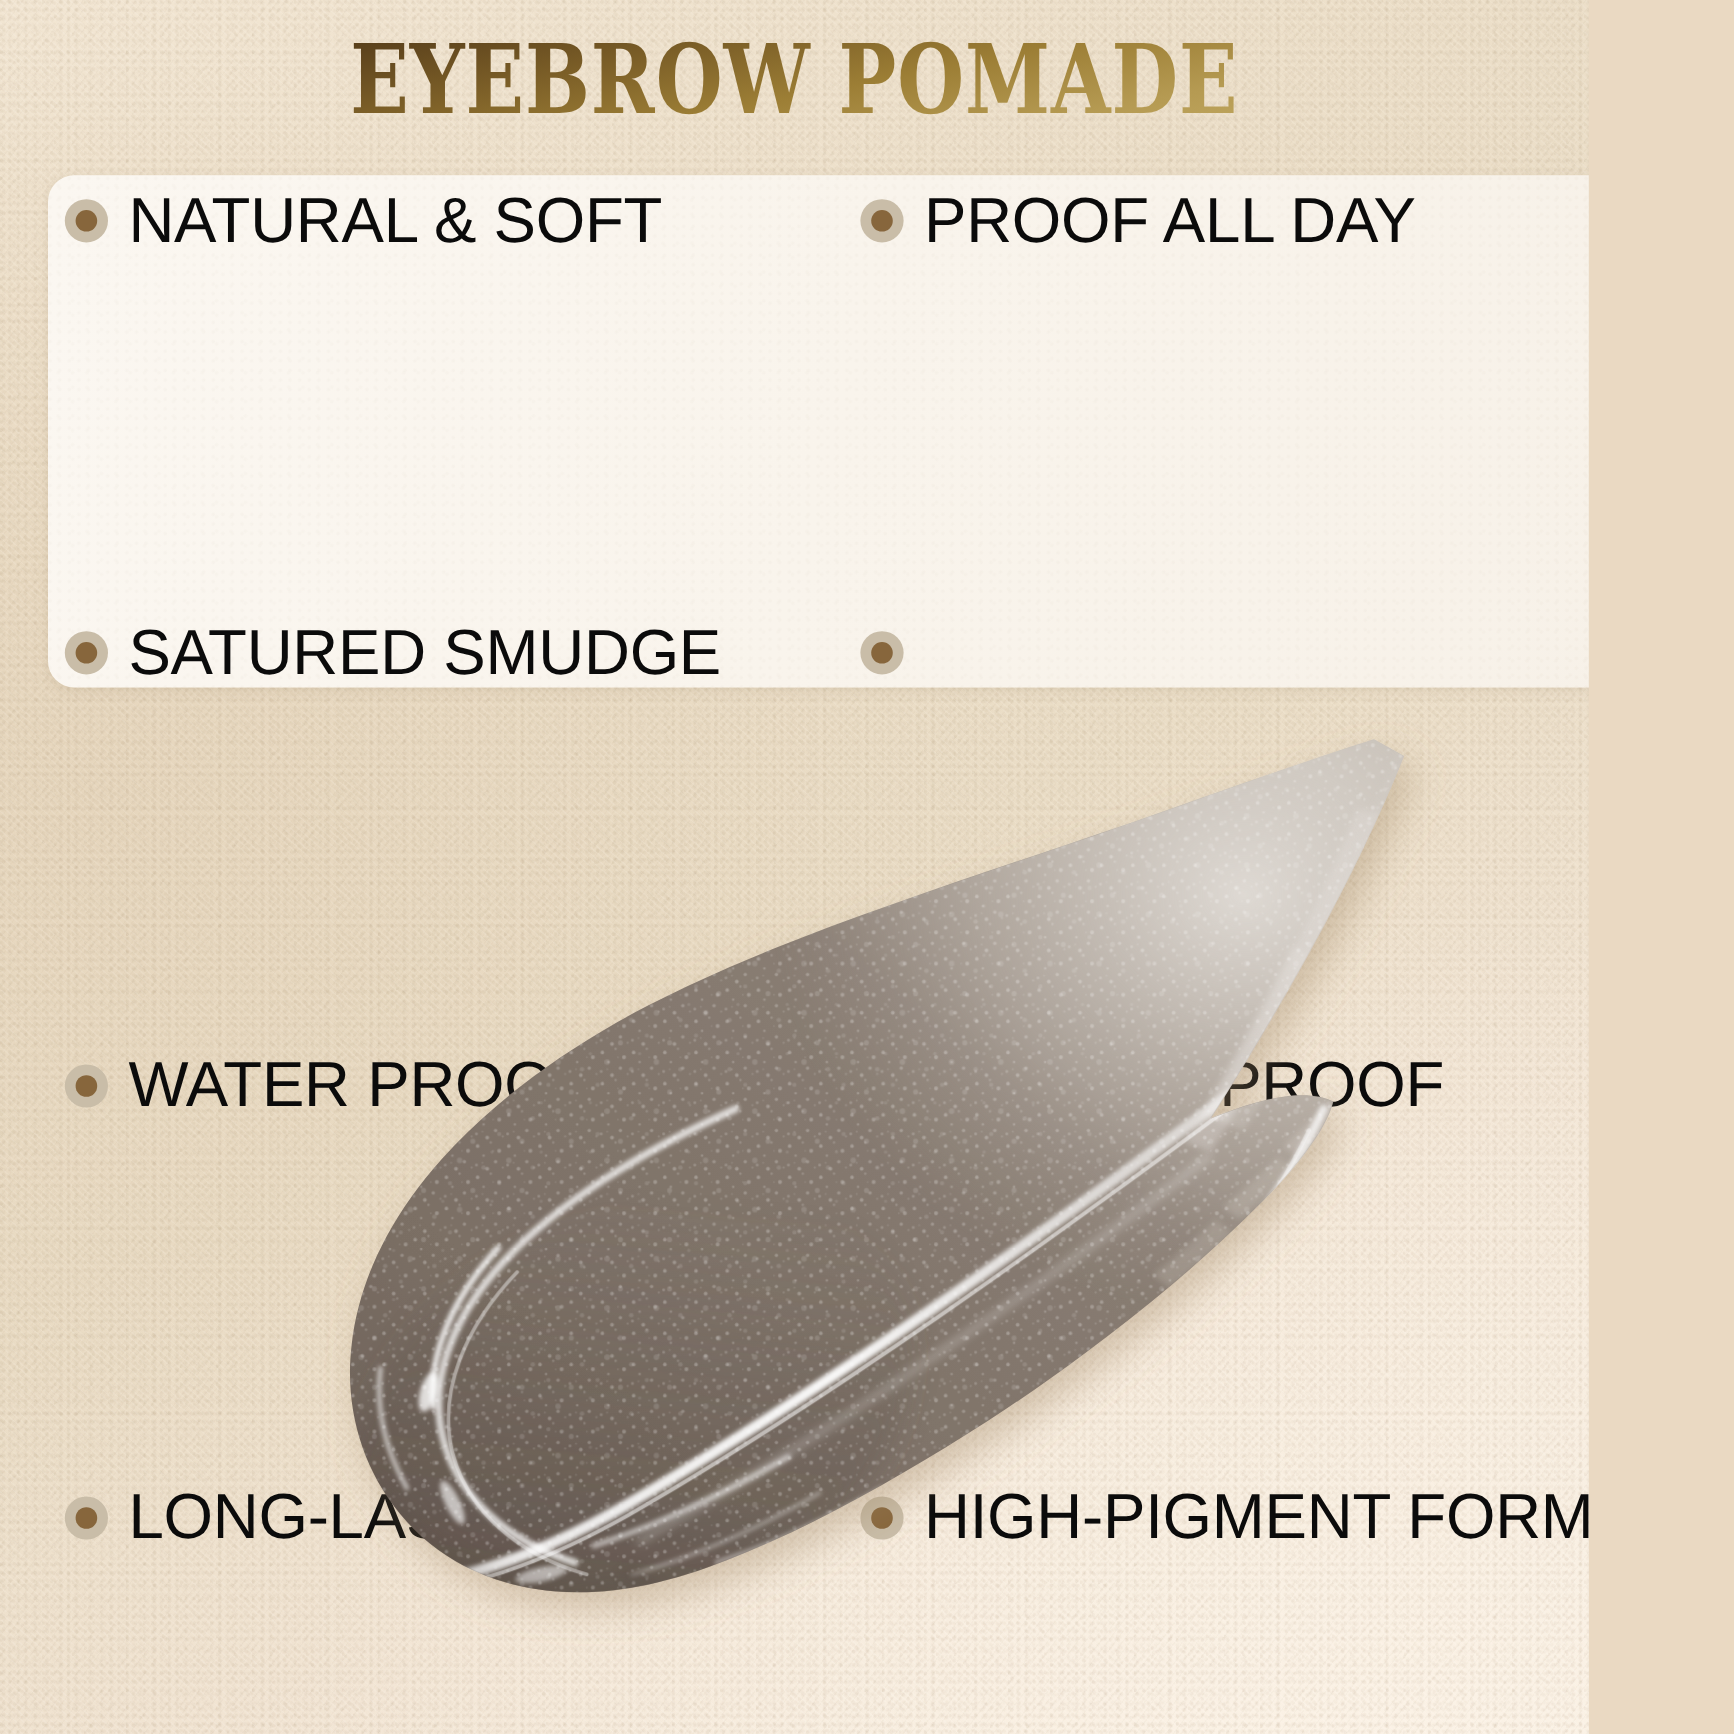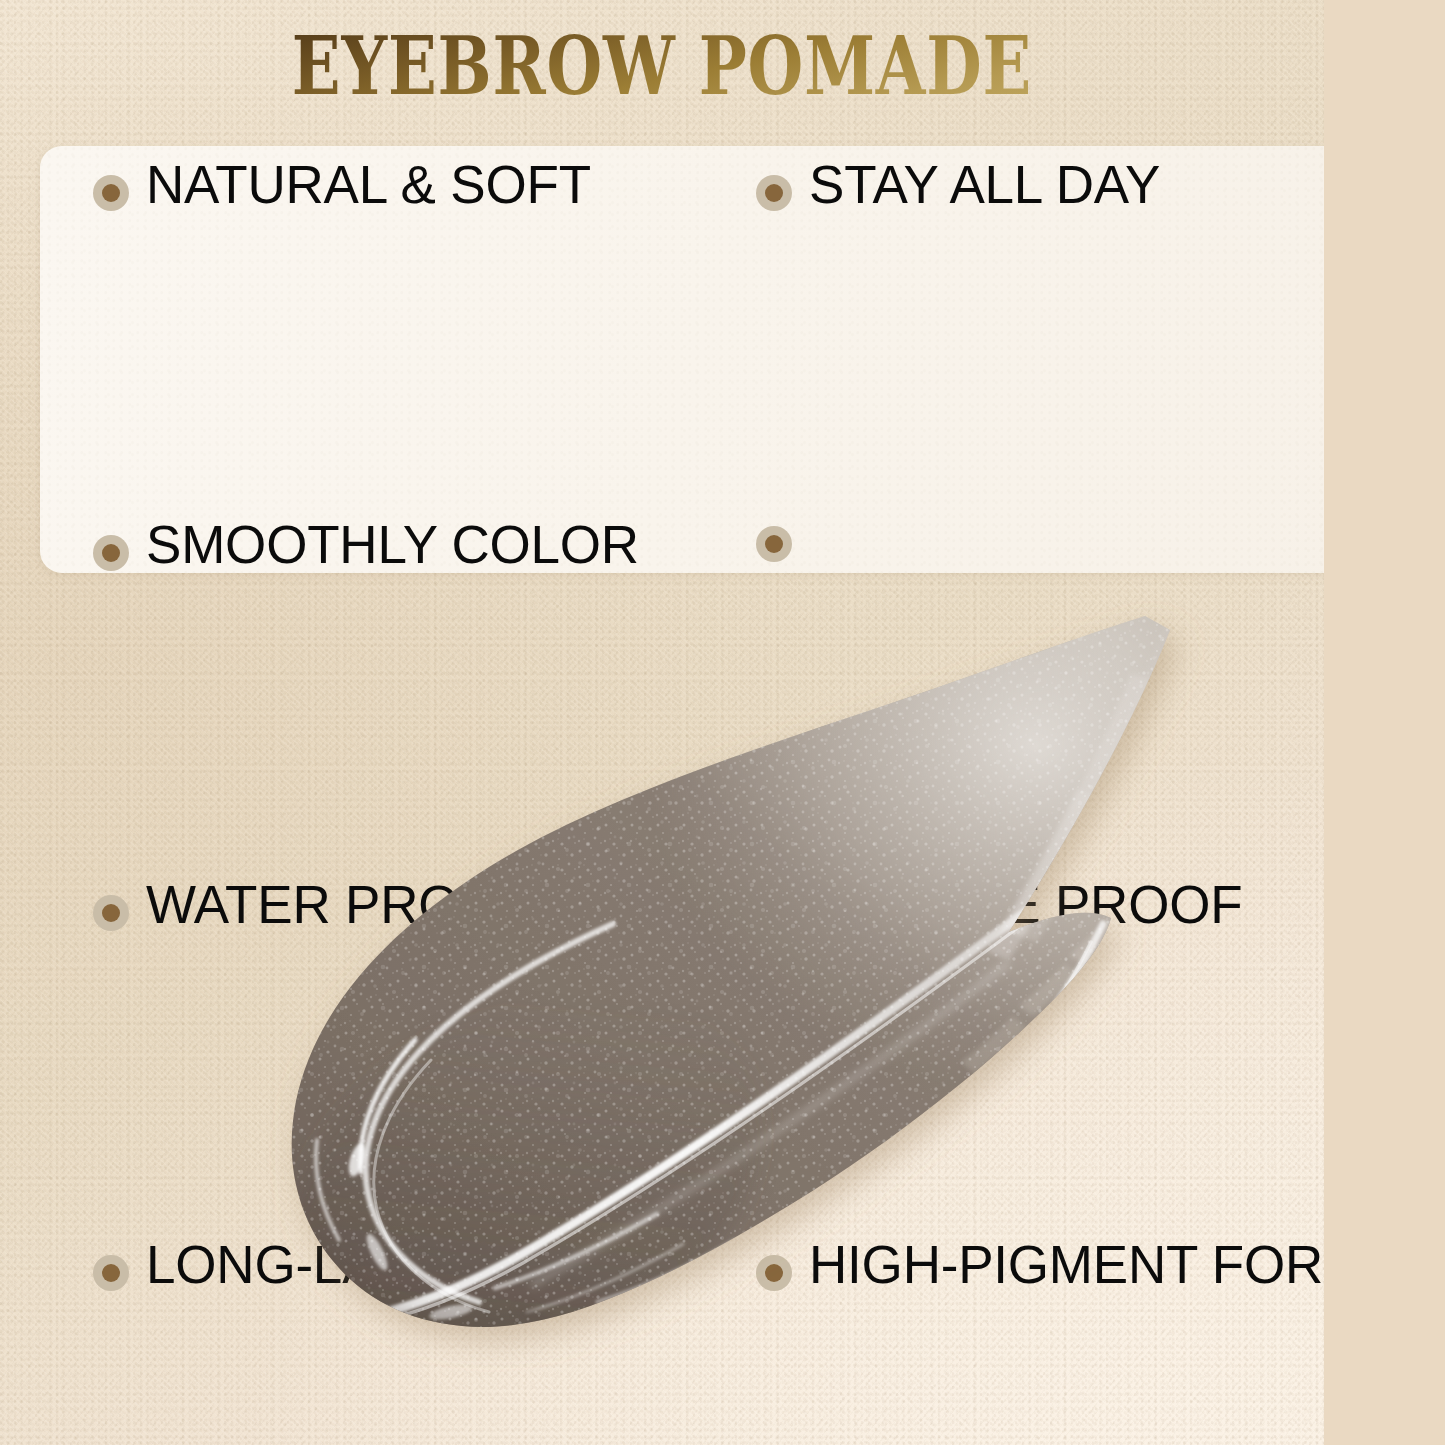--- a/index.html
+++ b/index.html
@@ -65,22 +65,22 @@
 
   #features{
     position:absolute;inset:0;
     display:grid;
     grid-template-columns:663px 704px;
     grid-template-rows:repeat(4,1fr);
     align-items:center;
     padding-top:4px;box-sizing:border-box;
   }
   .feat{
-    display:flex;align-items:flex-end;
-    padding-left:93px;box-sizing:border-box;
+    display:flex;align-items:center;
+    padding-left:54px;box-sizing:border-box;
     white-space:nowrap;
   }
 
   .bullet{
     flex:0 0 auto;width:36px;height:36px;border-radius:50%;
     background:#c9bda8;
     display:flex;align-items:center;justify-content:center;
     margin-right:17px;
   }
   .bullet i{
@@ -118,28 +118,28 @@
     <div class="feat">
       <span class="bullet">
           <i></i>
         </span>
       <span class="feat-label">NATURAL &amp; SOFT</span>
     </div>
     <div class="feat">
       <span class="bullet">
           <i></i>
         </span>
-      <span class="feat-label">STAY ALL DAY</span>
-    </div>
-
-    <div class="feat">
-      <span class="bullet">
-          <i></i>
-        </span>
-      <span class="feat-label">SMOOTHLY COLOR</span>
+      <span class="feat-label">PROOF ALL DAY</span>
+    </div>
+
+    <div class="feat">
+      <span class="bullet">
+          <i></i>
+        </span>
+      <span class="feat-label">SATURED SMUDGE</span>
     </div>
     <div class="feat">
       <span class="bullet">
           <i></i>
         </span>
     </div>
 
     <div class="feat">
       <span class="bullet">
           <i></i>

